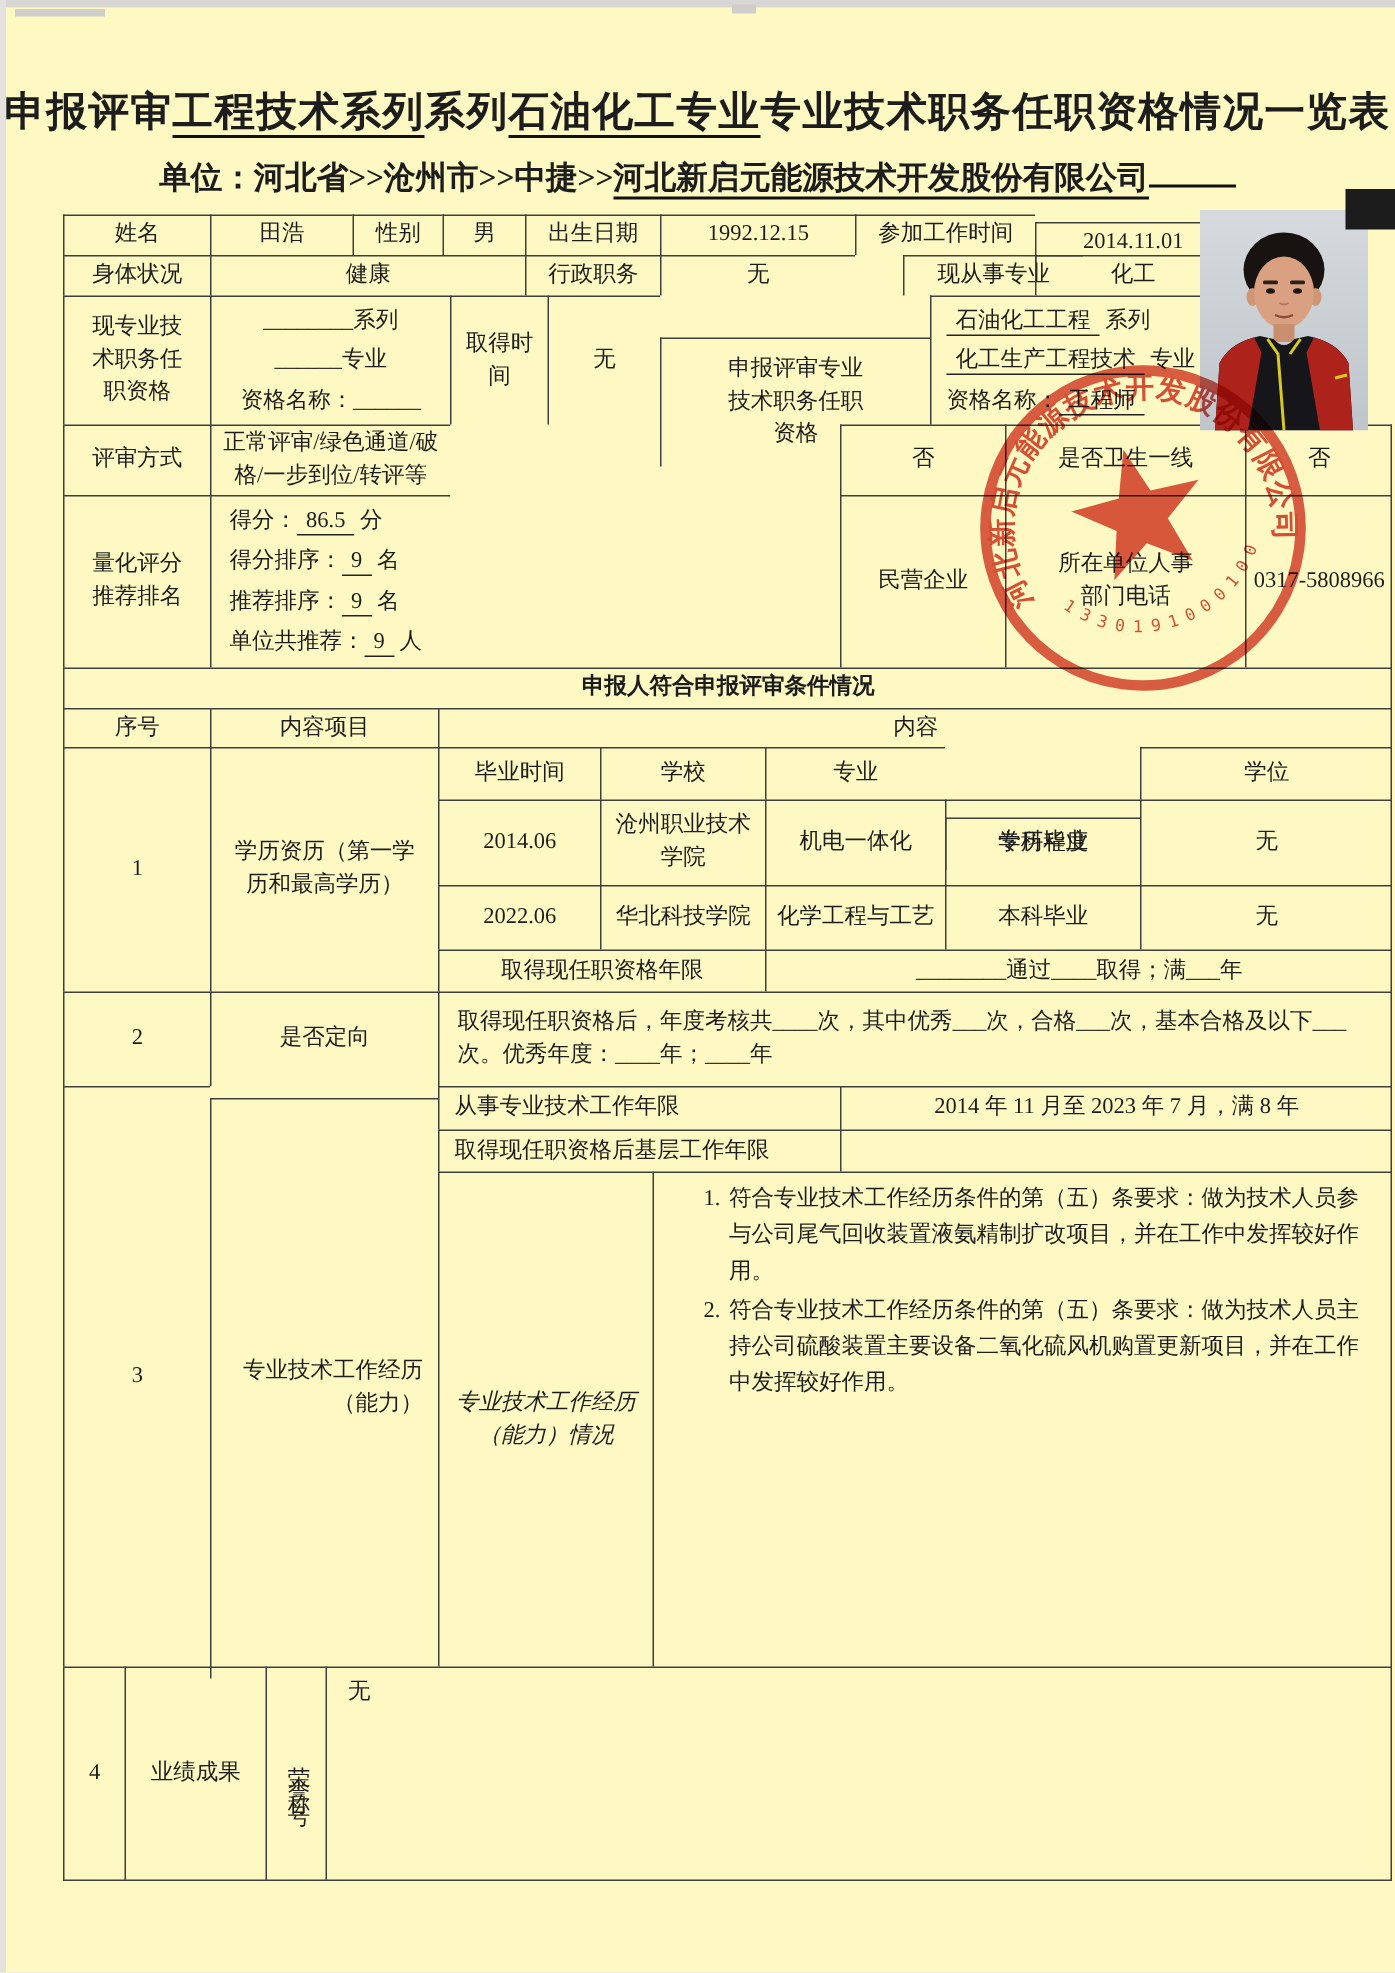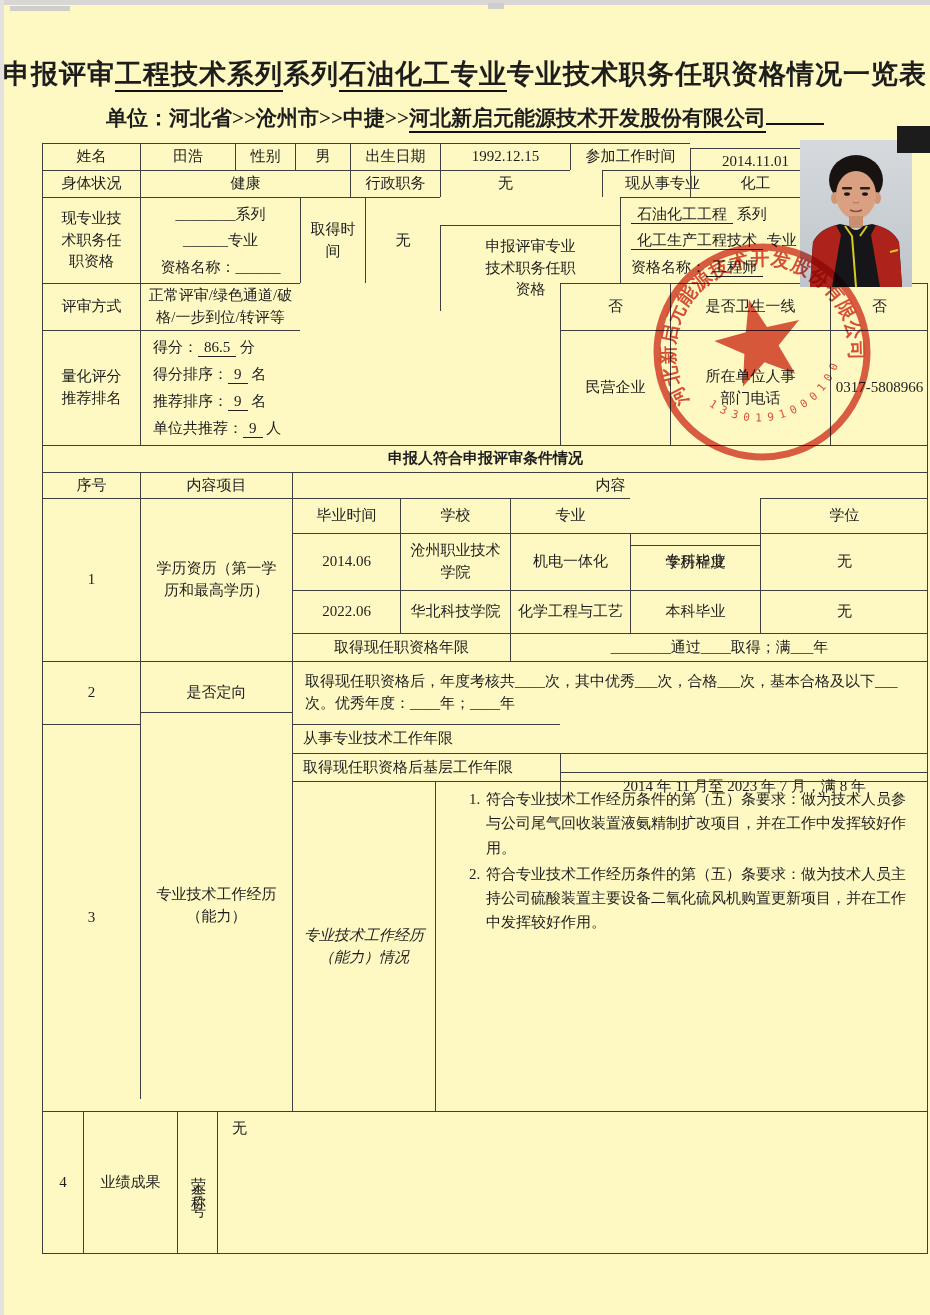--- a/index.html
+++ b/index.html
@@ -130,23 +130,23 @@
   <div class="c" style="left:760px;top:590px;width:168px;height:43px;">无</div>
 
   <div class="c" style="left:292px;top:633px;width:218px;height:28px;">取得现任职资格年限</div>
   <div class="c" style="left:510px;top:633px;width:418px;height:28px;">________通过____取得；满___年</div>
 
   <div class="c" style="left:42px;top:661px;width:98px;height:63px;">2</div>
   <div class="c" style="left:140px;top:661px;width:152px;height:63px;">是否定向</div>
   <div class="c cl" style="left:292px;top:661px;width:636px;height:63px;padding:1px 12px;">取得现任职资格后，年度考核共____次，其中优秀___次，合格___次，基本合格及以下___次。优秀年度：____年；____年</div>
 
   <div class="c" style="left:42px;top:724px;width:98px;height:387px;">3</div>
-  <div class="c" style="left:140px;top:712px;width:152px;height:387px;padding:1px 10px;">专业技术工作经历（能力）</div>
+  <div class="c" style="left:140px;top:732px;width:152px;height:387px;padding:1px 10px;text-align:right;">专业技术工作经历（能力）</div>
   <div class="c cl" style="left:292px;top:724px;width:268px;height:29px;padding-left:10px;">从事专业技术工作年限</div>
-  <div class="c" style="left:560px;top:724px;width:368px;height:29px;margin-top:48px;">2014 年 11 月至 2023 年 7 月，满 8 年</div>
+  <div class="c" style="left:560px;top:724px;width:368px;height:29px;">2014 年 11 月至 2023 年 7 月，满 8 年</div>
   <div class="c cl" style="left:292px;top:753px;width:268px;height:28px;padding-left:10px;">取得现任职资格后基层工作年限</div>
   <div class="c" style="left:560px;top:753px;width:368px;height:28px;"></div>
   <div class="c" style="left:292px;top:781px;width:143px;height:330px;padding:1px 8px;font-style:italic;">专业技术工作经历（能力）情况</div>
   <div class="c ct cl" style="left:435px;top:781px;width:493px;height:330px;">
     <ol class="items">
       <li>符合专业技术工作经历条件的第（五）条要求：做为技术人员参与公司尾气回收装置液氨精制扩改项目，并在工作中发挥较好作用。</li>
       <li>符合专业技术工作经历条件的第（五）条要求：做为技术人员主持公司硫酸装置主要设备二氧化硫风机购置更新项目，并在工作中发挥较好作用。</li>
     </ol>
   </div>
 

